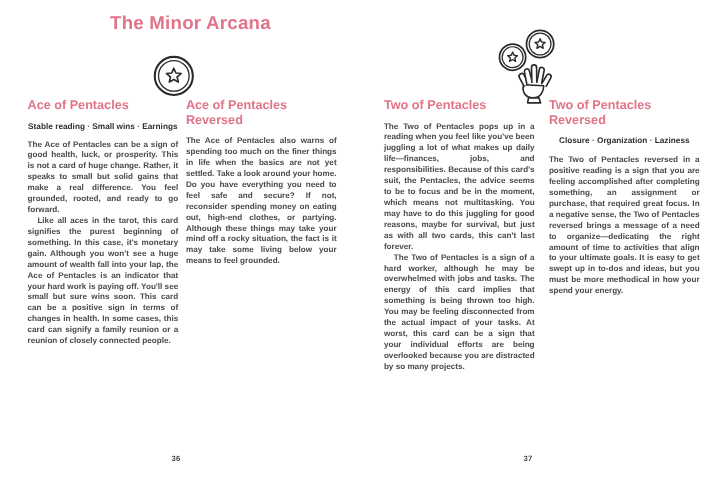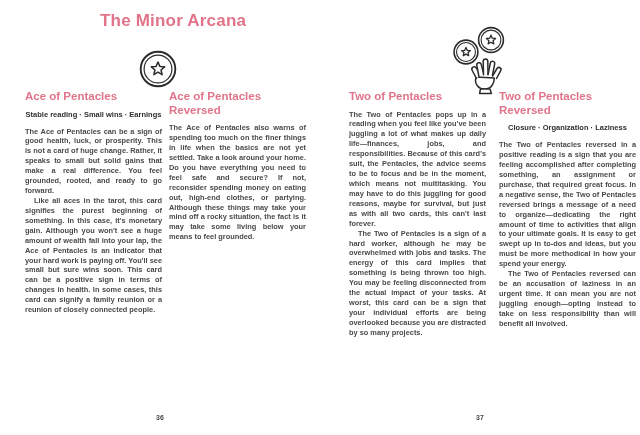--- a/index.html
+++ b/index.html
@@ -96,17 +96,16 @@
 <section class="col c3">
   <h2 class="card-heading">Two of Pentacles</h2>
   <p class="body-par">The Two of Pentacles pops up in a reading when you feel like you've been juggling a lot of what makes up daily life—finances, jobs, and responsibilities. Because of this card's suit, the Pentacles, the advice seems to be to focus and be in the moment, which means not multitasking. You may have to do this juggling for good reasons, maybe for survival, but just as with all two cards, this can't last forever.</p>
   <p class="body-par">The Two of Pentacles is a sign of a hard worker, although he may be overwhelmed with jobs and tasks. The energy of this card implies that something is being thrown too high. You may be feeling disconnected from the actual impact of your tasks. At worst, this card can be a sign that your individual efforts are being overlooked because you are distracted by so many projects.</p>
 </section>
 
 <section class="col c4">
   <h2 class="card-heading">Two of Pentacles Reversed</h2>
   <p class="card-keywords">Closure · Organization · Laziness</p>
   <p class="body-par">The Two of Pentacles reversed in a positive reading is a sign that you are feeling accomplished after completing something, an assignment or purchase, that required great focus. In a negative sense, the Two of Pentacles reversed brings a message of a need to organize—dedicating the right amount of time to activities that align to your ultimate goals. It is easy to get swept up in to-dos and ideas, but you must be more methodical in how your spend your energy.</p>
-  <p class="body-par">The Two of Pentacles reversed can be an accusation of laziness in an urgent time. It can mean you are not juggling enough—opting instead to take on less responsibility than will benefit all involved.</p>
 </section>
 
 <div class="page-number pn-left">36</div>
 <div class="page-number pn-right">37</div>
 
 </body></html>

